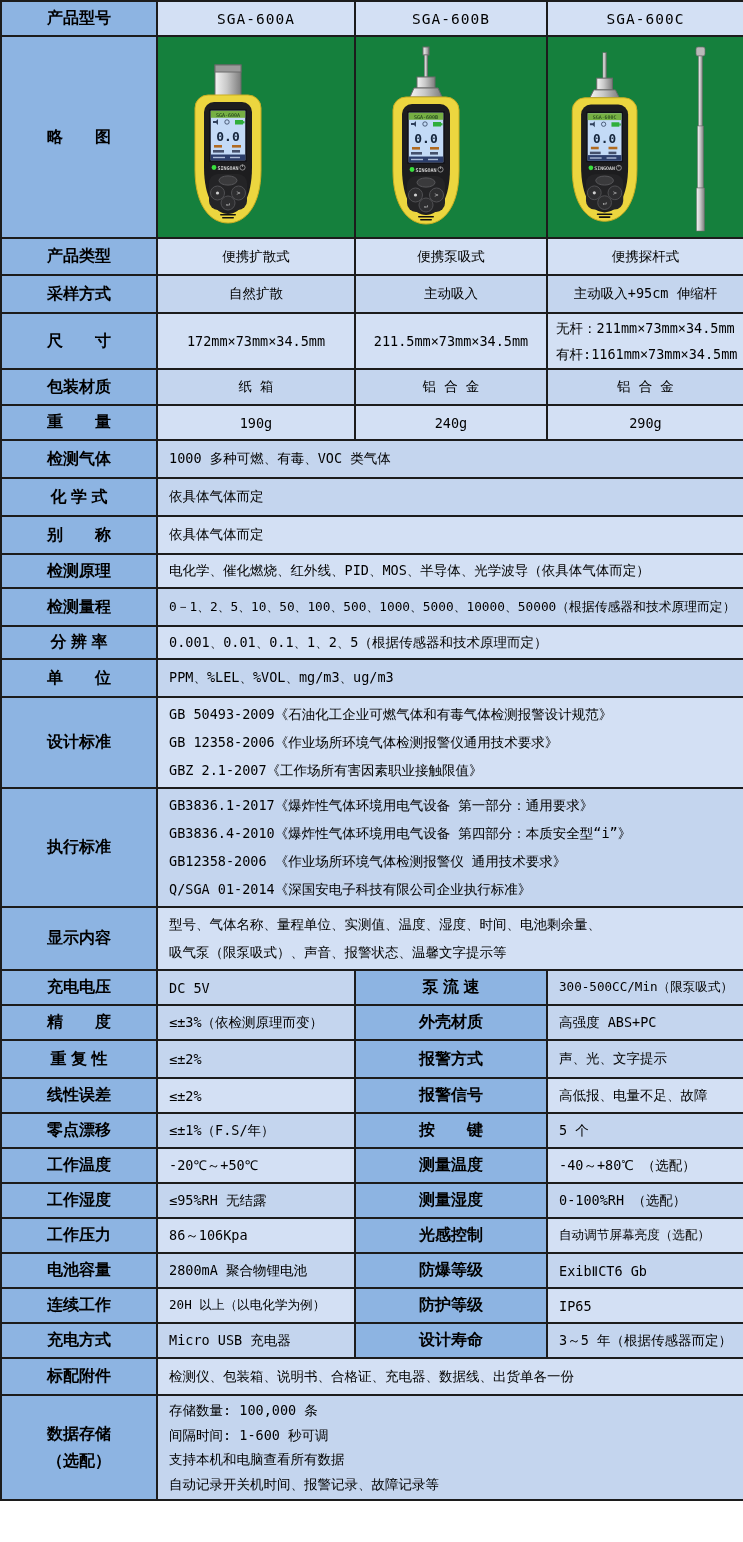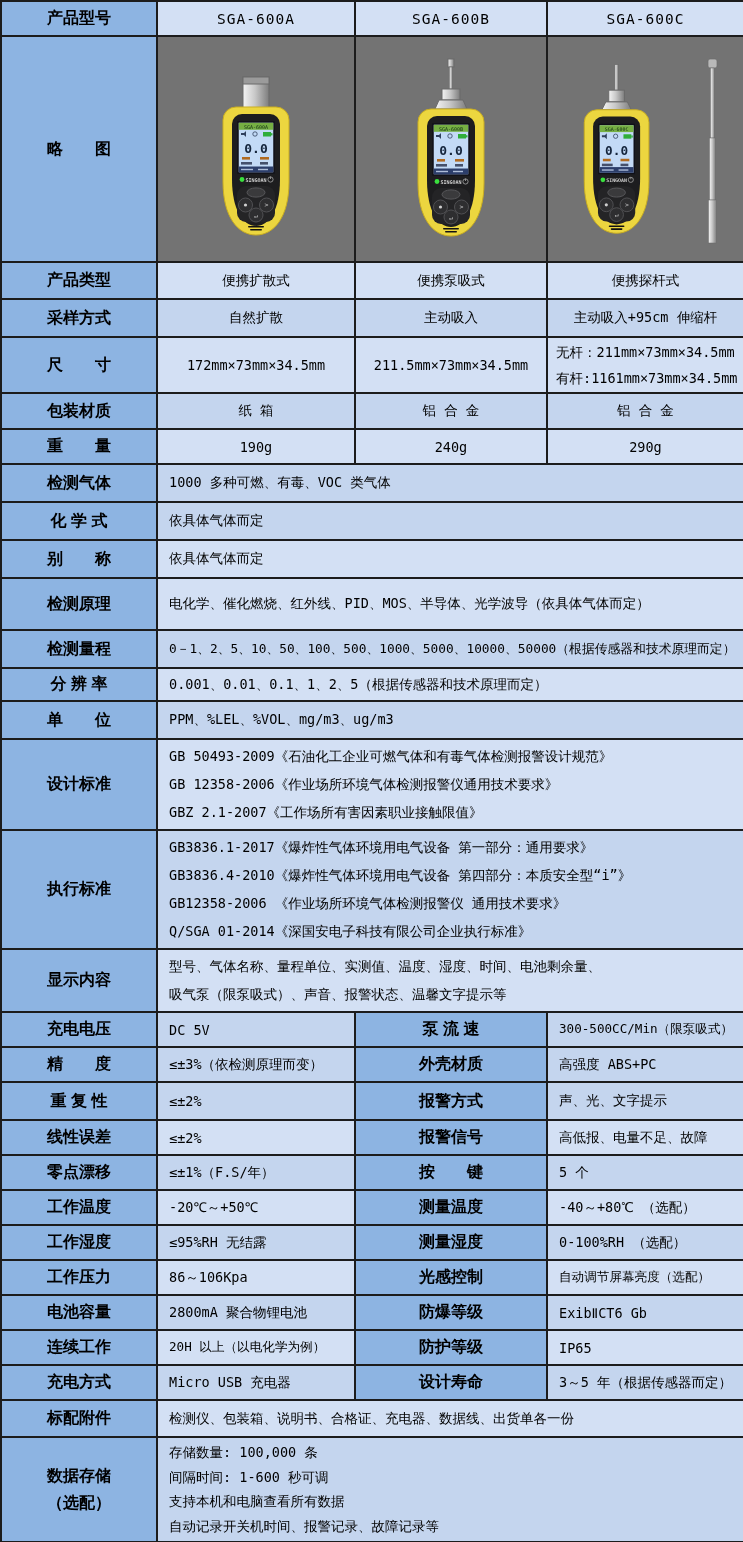--- a/index.html
+++ b/index.html
@@ -6,21 +6,21 @@
   .page{width:743px;font-family:"Liberation Sans",sans-serif;color:#000;}
   table{width:743px;border-collapse:collapse;table-layout:fixed;}
   td{border:2px solid #1c1c1c;overflow:hidden;vertical-align:middle;}
   .lbl{background:#8db4e2;font-weight:bold;font-size:16px;text-align:center;
        font-family:"Liberation Sans",sans-serif;}
   .val{font-family:"DejaVu Sans Mono","Liberation Sans",sans-serif;font-size:13.5px;}
   .vl{background:#d3e0f4;}
   .vd{background:#c4d5ee;}
   .c{text-align:center;}
   .lft{text-align:left;padding:0 6px 0 11px;margin-left:16px;}
-  .sketch{background:#737373;text-align:center;vertical-align:bottom;padding:12px;}
+  .sketch{background:#15803d;text-align:left;vertical-align:bottom;padding:0;}
   .model{font-size:14.5px;letter-spacing:1px;}
   .lines div{line-height:28px;}
   .lines{padding:2px 6px 3px 11px;}
   .stor div{line-height:24.5px;}
   .dim2 div{line-height:26px;}
   .dim2{padding:0 2px 0 8px;}
   svg text{font-family:"DejaVu Sans Mono","Liberation Sans",sans-serif;}
 </style>
 </head>
 <body>
@@ -276,21 +276,21 @@
   <td class="val vd lft" colspan="3">1000 多种可燃、有毒、VOC 类气体</td>
 </tr>
 <tr style="height:38px">
   <td class="lbl">化 学 式</td>
   <td class="val vd lft" colspan="3">依具体气体而定</td>
 </tr>
 <tr style="height:38px">
   <td class="lbl">别　　称</td>
   <td class="val vl lft" colspan="3">依具体气体而定</td>
 </tr>
-<tr style="height:52px">
+<tr style="height:34px">
   <td class="lbl">检测原理</td>
   <td class="val vl lft" colspan="3">电化学、催化燃烧、红外线、PID、MOS、半导体、光学波导（依具体气体而定）</td>
 </tr>
 <tr style="height:38px">
   <td class="lbl">检测量程</td>
   <td class="val vd lft" colspan="3" style="font-size:12.8px">0－1、2、5、10、50、100、500、1000、5000、10000、50000（根据传感器和技术原理而定）</td>
 </tr>
 <tr style="height:33px">
   <td class="lbl">分 辨 率</td>
   <td class="val vl lft" colspan="3">0.001、0.01、0.1、1、2、5（根据传感器和技术原理而定）</td>

